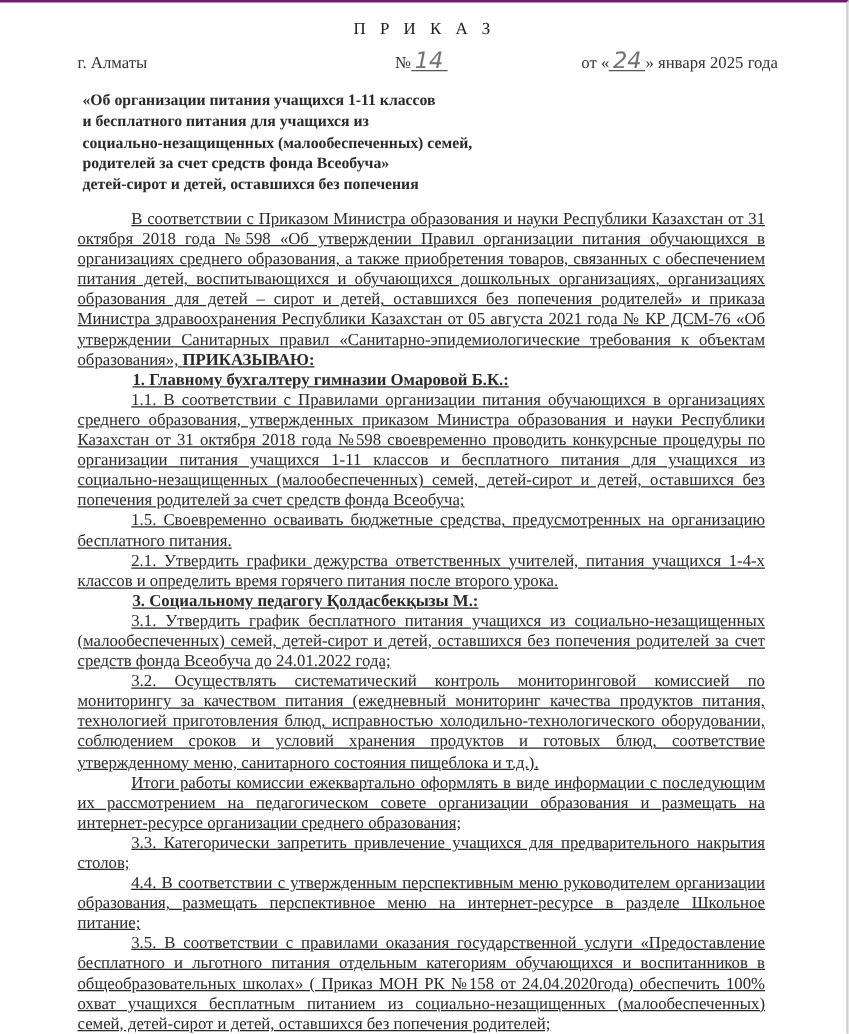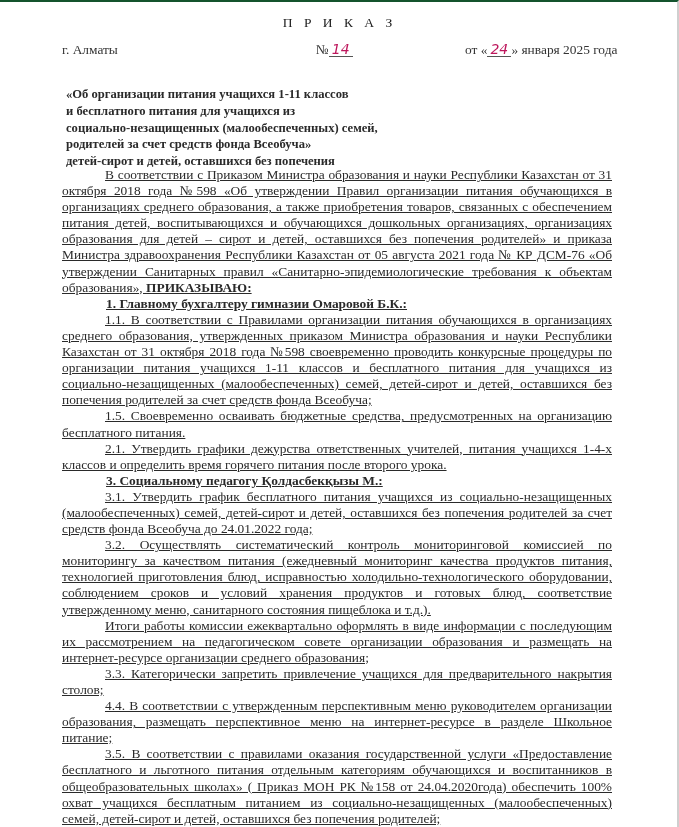--- a/index.html
+++ b/index.html
@@ -1,38 +1,38 @@
 <!DOCTYPE html>
 <html><head>
   <meta charset="utf-8">
   <style>
     html, body { margin: 0; padding: 0; background: #ffffff; }
     body { width: 679px; height: 827px; overflow: hidden; position: relative; }
     .page {
       position: absolute; left: 0; top: 0; width: 677px; height: 826px;
-      border-top: 2px solid #14532d; border-right: 2px solid #cfcfcf;
+      border-top: 2px solid #701a75; border-right: 2px solid #cfcfcf;
       background: #ffffff;
       font-family: "Liberation Serif", serif; color: #2a2a2a;
       font-size: 13.4px;
     }
     .title {
       position: absolute; top: 13px; left: 0; width: 679px; text-align: center;
       font-size: 13.5px; letter-spacing: 4px; color: #222;
     }
     .hdr { position: absolute; top: 40px; font-size: 13.4px; color: #333; }
     .city { left: 62px; }
     .num { left: 316px; }
     .date { left: 465px; }
     .hw {
-      display: inline-block; border-bottom: 1px solid #555; color: #be185d;
-      font-family: "DejaVu Sans", sans-serif; font-style: italic; font-size: 14px;
+      display: inline-block; border-bottom: 1px solid #555; color: #737373;
+      font-family: "DejaVu Sans", sans-serif; font-style: italic; font-size: 18px;
       line-height: 14px; padding: 0 3px; min-width: 18px; text-align: left;
     }
     .subject {
-      position: absolute; top: 84px; left: 66px; width: 360px;
+      position: absolute; top: 70px; left: 66px; width: 360px;
       font-weight: bold; font-size: 12.6px; line-height: 16.8px; color: #2a2a2a;
     }
     .subject div { white-space: nowrap; }
     .body {
       position: absolute; top: 165px; left: 62px; width: 550px;
       font-size: 13.4px; line-height: 16.1px; text-align: justify;
     }
     .body p { margin: 0; text-indent: 43px; text-decoration: underline; }
     .body p.h { font-weight: bold; text-indent: 0; padding-left: 44px; }
     .body p.h2 { font-weight: bold; text-indent: 0; padding-left: 47px; }

